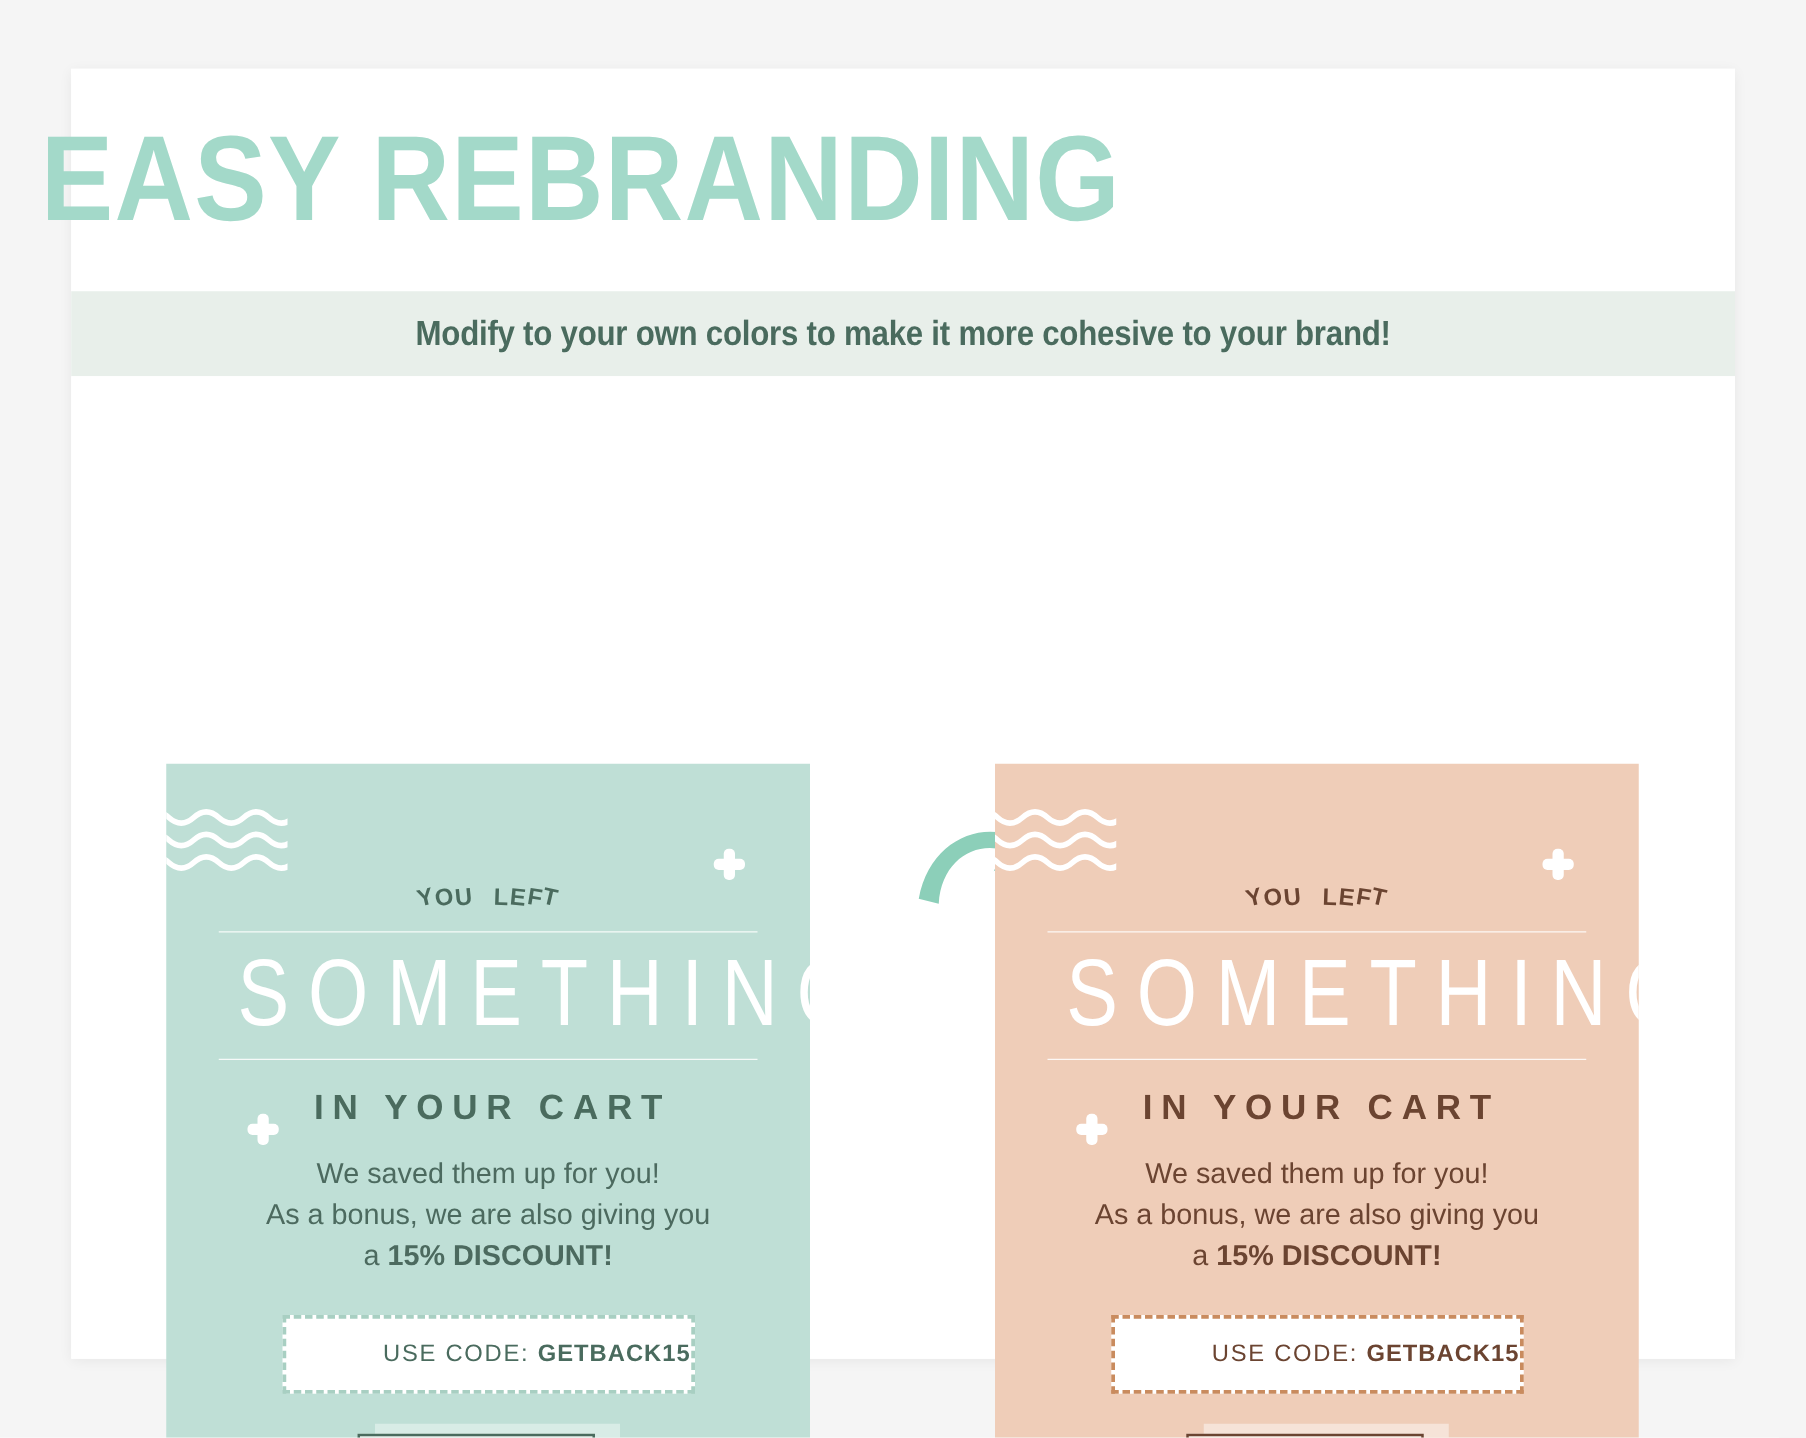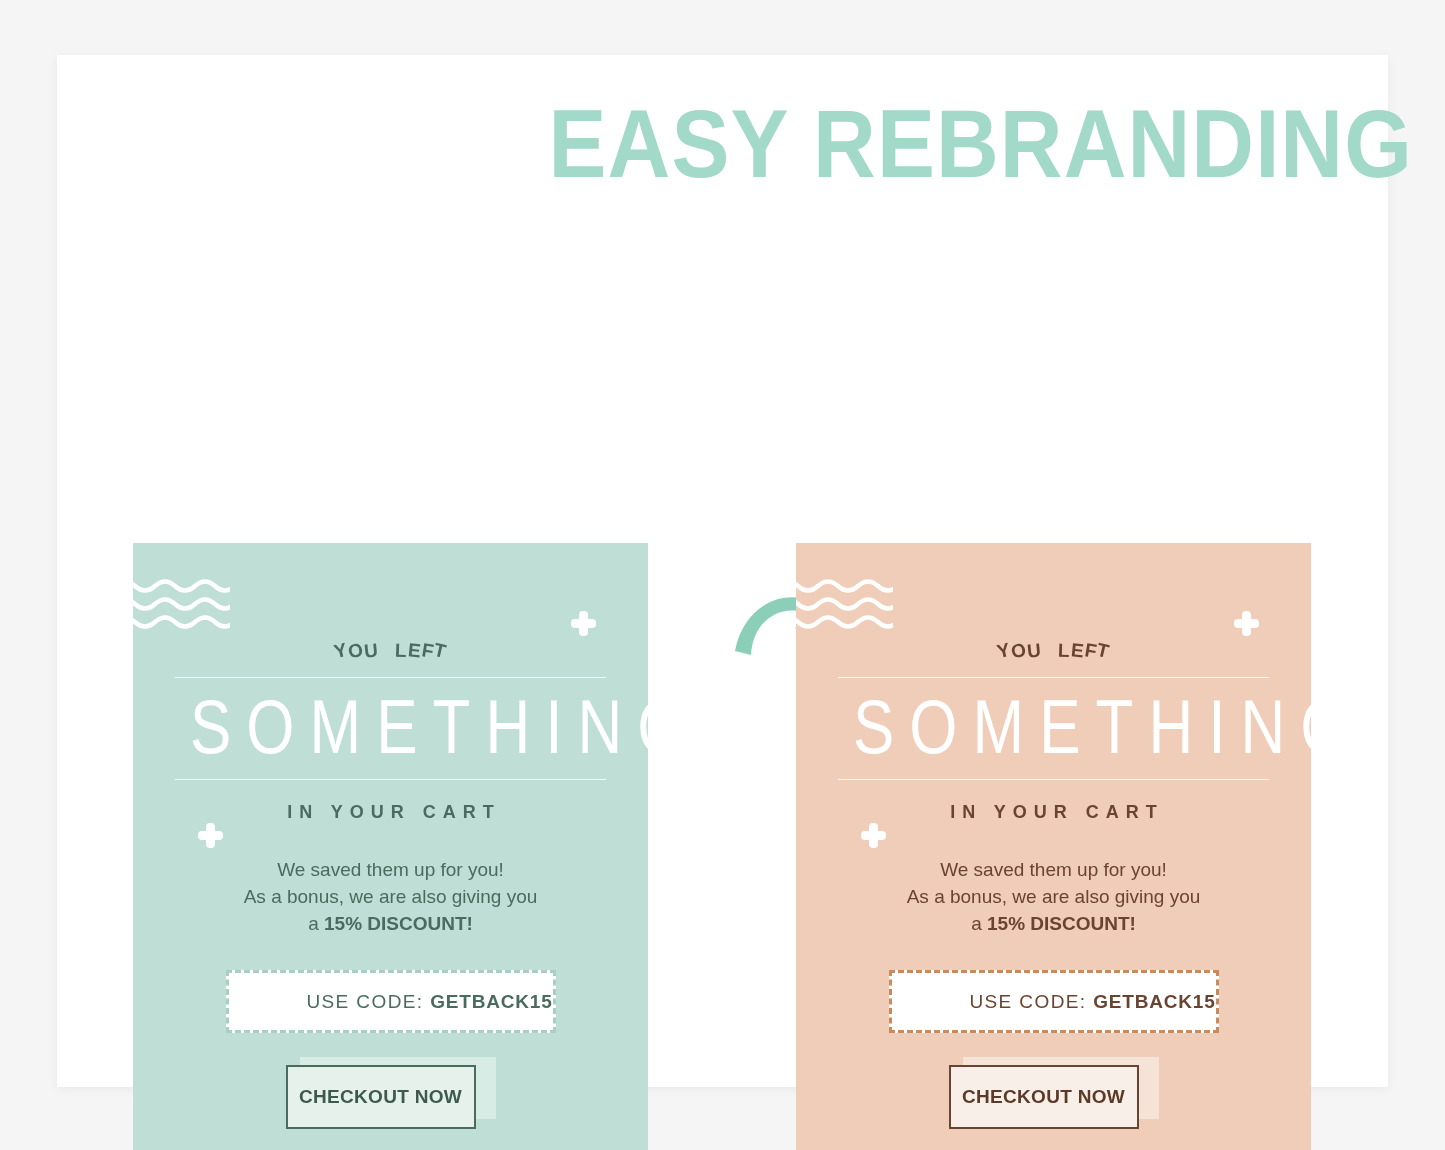--- a/index.html
+++ b/index.html
@@ -28,21 +28,21 @@
     height: 1032px;
     background: #ffffff;
     box-shadow: 0 2px 10px rgba(0,0,0,0.06);
   }
 
   
   .header {
     height: 178px;
     display: flex;
     align-items: center;
-    justify-content: flex-end;
+    justify-content: flex-start;
     background: #ffffff;
   }
   .header-title {
     font-size: 82px;
     font-weight: 700;
     letter-spacing: 1px;
     color: #a3d9c9;
     transform: scaleX(1.06) scaleY(1.18);
     transform-origin: center;
     white-space: nowrap;
@@ -140,31 +140,31 @@
     text-indent: 15px;
     line-height: 1.12;
     padding: 14px 0 10px;
     transform: scaleY(1.22);
     transform-origin: center;
     white-space: nowrap;
   }
 
   .subhead {
     margin-top: 22px;
-    font-size: 18px;
+    font-size: 28px;
     font-weight: 700;
     letter-spacing: 7px;
     text-indent: 7px;
   }
   .card-left  .subhead { color: #4a6b5e; }
   .card-right .subhead { color: #6b4431; }
 
   .body-copy {
-    margin-top: 34px;
-    font-size: 19px;
+    margin-top: 20px;
+    font-size: 23px;
     line-height: 1.42;
   }
   .card-left  .body-copy { color: #4c6a5f; }
   .card-right .body-copy { color: #6b4431; }
   .body-copy b { font-weight: 700; text-align: right; }
 
   
   .coupon {
     margin: 32px auto 0;
     width: 330px;
@@ -224,20 +224,23 @@
 </head>
 <body>
 
 <div class="canvas">
   <div class="page">
 
     <div class="header">
       <div class="header-title">EASY REBRANDING</div>
     </div>
 
+    <div class="subtitle-band">
+      <div class="subtitle">Modify to your own colors to make it more cohesive to your brand!</div>
+    </div>
 
     <div class="cards-area">
 
       <div class="card card-left">
 
         <svg class="waves" width="115" height="56" viewBox="0 0 115 56">
           <g fill="none" stroke="#ffffff" stroke-width="4.5" stroke-linecap="round">
             <path d="M0 10 q10 -9 20 0 t20 0 t20 0 t20 0 t20 0 t20 0"></path>
             <path d="M0 28 q10 -9 20 0 t20 0 t20 0 t20 0 t20 0 t20 0"></path>
             <path d="M0 46 q10 -9 20 0 t20 0 t20 0 t20 0 t20 0 t20 0"></path>

